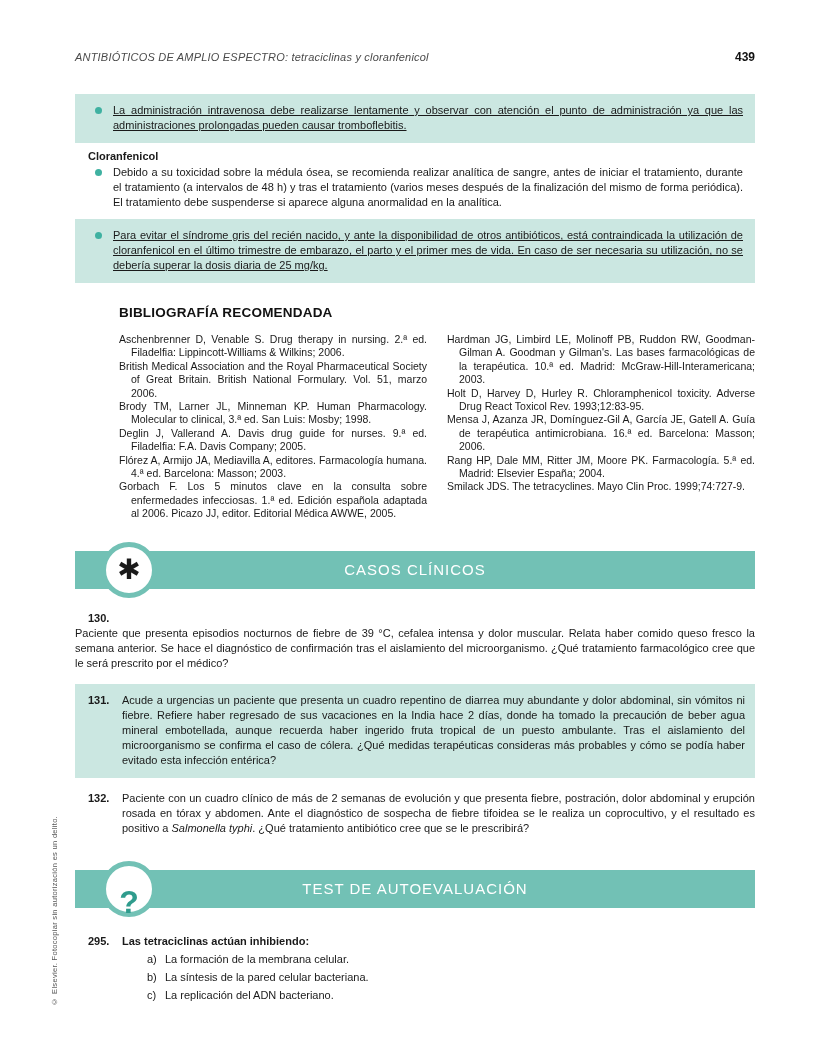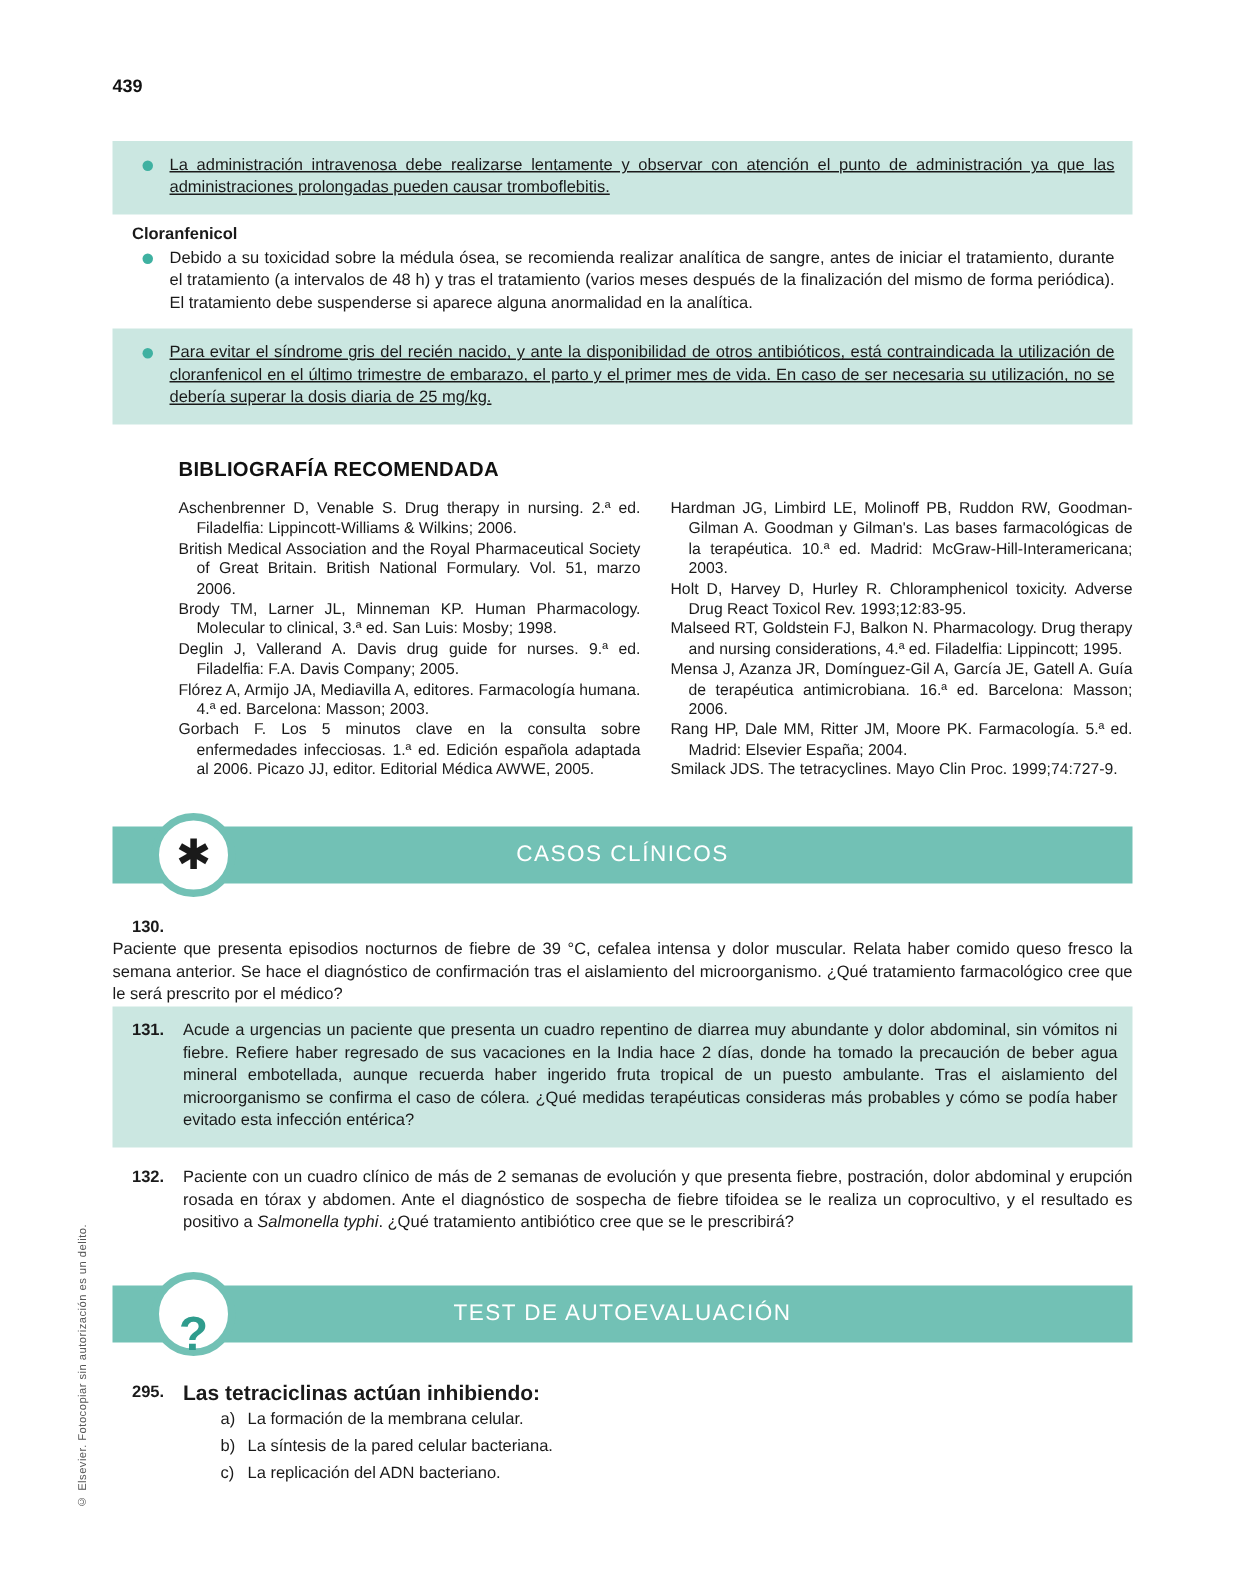--- a/index.html
+++ b/index.html
@@ -54,45 +54,46 @@
   .glyph{font-size:30px;line-height:1;font-weight:bold;}
   .glyph.asterisk{color:var(--icon-asterisk);font-size:28px;}
   .glyph.question{color:var(--icon-question);font-size:32px;}
 
   
   .case{display:flex;}
   .case .num{font-weight:bold;font-size:11px;line-height:15px;flex:none;width:47px;padding-left:13px;}
   .case .case-text{flex:1;font-size:11px;line-height:15px;text-align:justify;}
   .case.first{margin-top:22px;flex-direction:column;}
   .case.normal{margin-top:13px;}
-  .case.highlighted{background:var(--teal-bg);padding:9px 10px 10px 0;}
+  .case.highlighted{background:var(--teal-bg);padding:9px 10px 10px 0;margin-top:13px;}
   .italic{font-style:italic;}
 
   .question{display:flex;margin-top:26px;}
   .question .num{font-weight:bold;font-size:11px;line-height:15px;flex:none;width:47px;padding-left:13px;}
   .q-body{flex:1;}
-  .q-text{font-weight:bold;font-size:14px;line-height:15px;}
+  .q-text{font-weight:bold;font-size:11px;line-height:15px;}
   .option{display:flex;font-size:11px;line-height:15px;margin-top:3px;padding-left:25px;}
   .option .letter{flex:none;width:18px;}
 
   
   .copyright-vertical{
     position:absolute;left:50px;bottom:52px;
     writing-mode:vertical-rl;transform:rotate(180deg);
     font-size:7.5px;color:#555;letter-spacing:.3px;white-space:nowrap;
   }
 </style>
 </head>
 <body>
 
 <div class="page">
 
   <div class="copyright-vertical">© Elsevier. Fotocopiar sin autorización es un delito.</div>
 
   <header class="running-head">
+    <span class="head-title">ANTIBIÓTICOS DE AMPLIO ESPECTRO: tetraciclinas y cloranfenicol</span>
     <span class="page-num">439</span>
   </header>
 
   <section class="notes">
     <div class="note-teal">
       <div class="note-row">
         <span class="bullet"></span>
         <p>La administración intravenosa debe realizarse lentamente y observar con atención el punto de administración ya que las administraciones prolongadas pueden causar tromboflebitis.</p>
       </div>
     </div>
@@ -118,21 +119,20 @@
         <p class="ref">Aschenbrenner D, Venable S. Drug therapy in nursing. 2.ª ed. Filadelfia: Lippincott-Williams &amp; Wilkins; 2006.</p>
         <p class="ref">British Medical Association and the Royal Pharmaceutical Society of Great Britain. British National Formulary. Vol. 51, marzo 2006.</p>
         <p class="ref">Brody TM, Larner JL, Minneman KP. Human Pharmacology. Molecular to clinical, 3.ª ed. San Luis: Mosby; 1998.</p>
         <p class="ref">Deglin J, Vallerand A. Davis drug guide for nurses. 9.ª ed. Filadelfia: F.A. Davis Company; 2005.</p>
         <p class="ref">Flórez A, Armijo JA, Mediavilla A, editores. Farmacología humana. 4.ª ed. Barcelona: Masson; 2003.</p>
         <p class="ref">Gorbach F. Los 5 minutos clave en la consulta sobre enfermedades infecciosas. 1.ª ed. Edición española adaptada al 2006. Picazo JJ, editor. Editorial Médica AWWE, 2005.</p>
       </div>
       <div class="col">
         <p class="ref">Hardman JG, Limbird LE, Molinoff PB, Ruddon RW, Goodman-Gilman A. Goodman y Gilman's. Las bases farmacológicas de la terapéutica. 10.ª ed. Madrid: McGraw-Hill-Interamericana; 2003.</p>
         <p class="ref">Holt D, Harvey D, Hurley R. Chloramphenicol toxicity. Adverse Drug React Toxicol Rev. 1993;12:83-95.</p>
-        <p class="ref">Malseed RT, Goldstein FJ, Balkon N. Pharmacology. Drug therapy and nursing considerations, 4.ª ed. Filadelfia: Lippincott; 1995.</p>
         <p class="ref">Mensa J, Azanza JR, Domínguez-Gil A, García JE, Gatell A. Guía de terapéutica antimicrobiana. 16.ª ed. Barcelona: Masson; 2006.</p>
         <p class="ref">Rang HP, Dale MM, Ritter JM, Moore PK. Farmacología. 5.ª ed. Madrid: Elsevier España; 2004.</p>
         <p class="ref">Smilack JDS. The tetracyclines. Mayo Clin Proc. 1999;74:727-9.</p>
       </div>
     </div>
   </section>
 
   <div class="banner cases-banner">
     <span class="icon-circle">
       <span class="glyph asterisk">✱</span>

